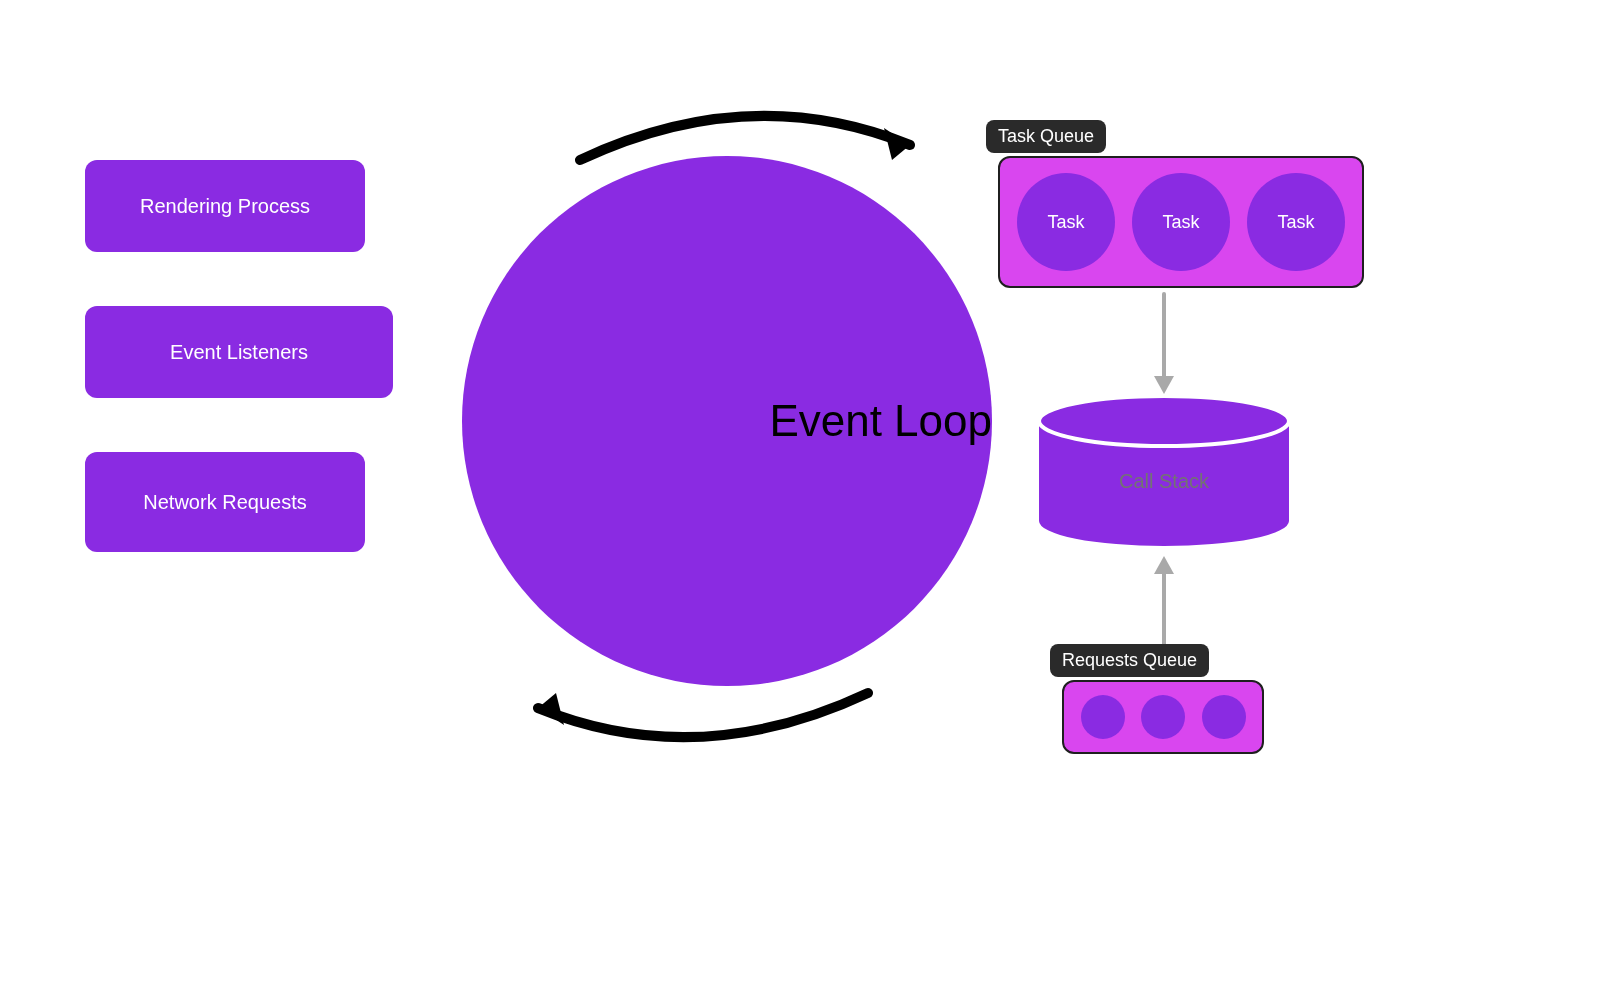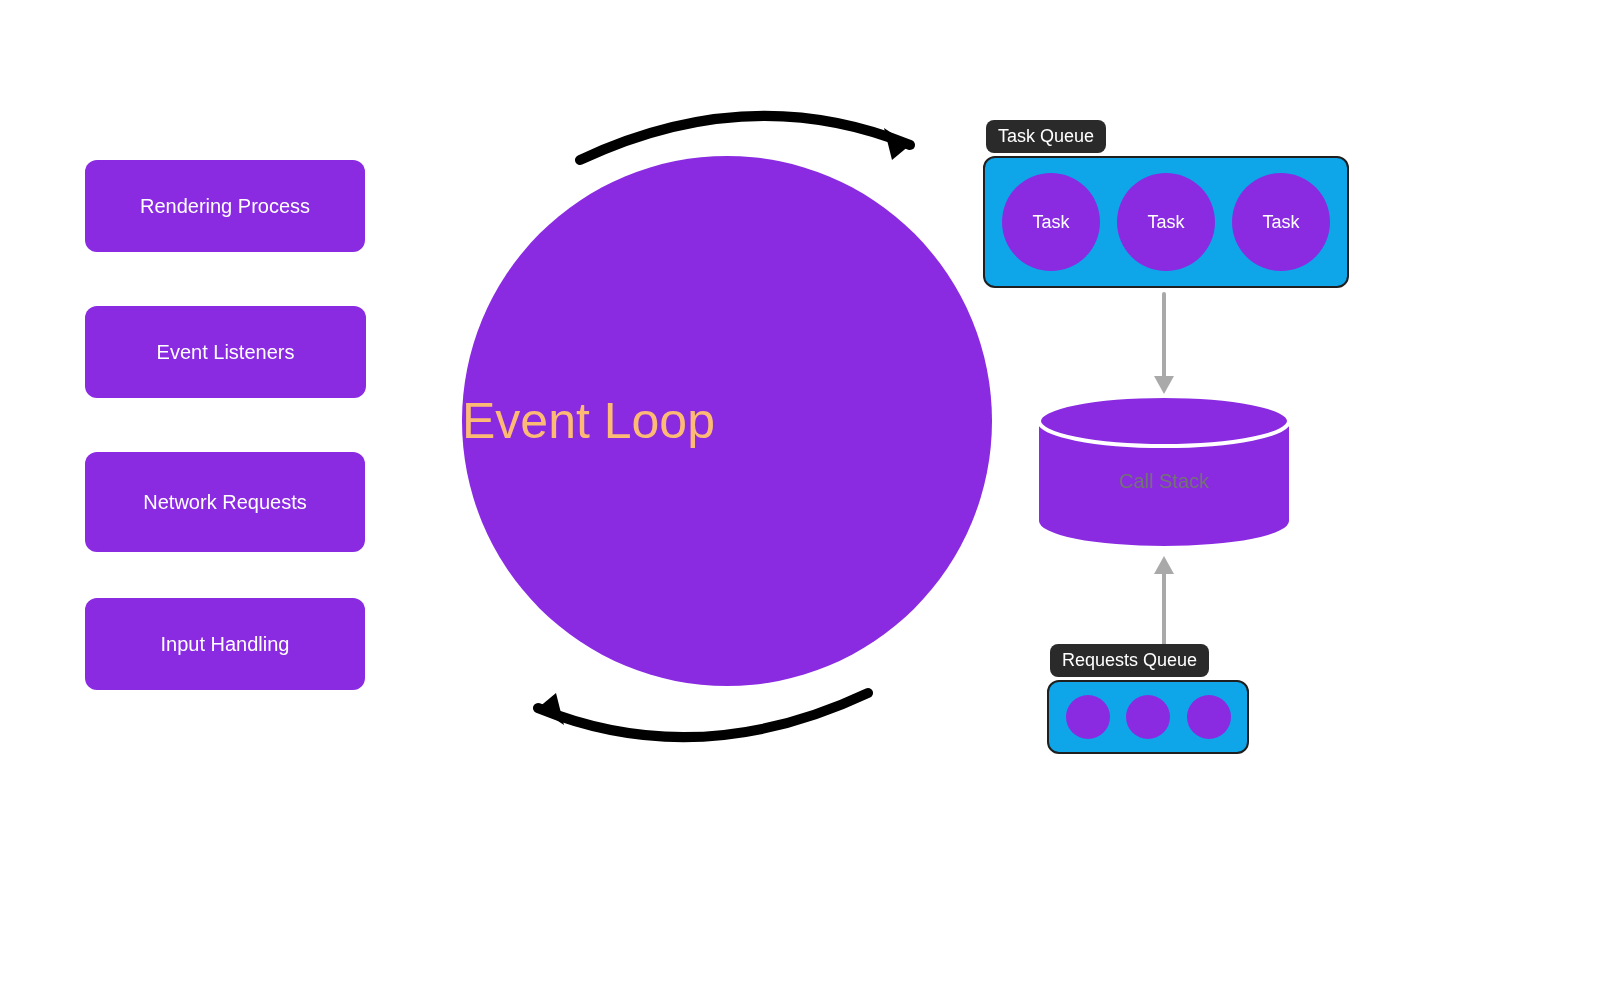--- a/index.html
+++ b/index.html
@@ -27,33 +27,34 @@
   font-size: 20px;
 }
 .purple-box {
   background: #8A2BE2;
 }
 .event-loop {
   position: absolute;
   border-radius: 50%;
   background: #8A2BE2;
   display: flex;
-  justify-content: flex-start;
+  justify-content: flex-end;
   align-items: center;
-  color: #fdba74;
-  font-size: 50px;
+  color: #000000;
+  font-size: 44px;
 }
 .queue-container {
   position: absolute;
-  background: #0ea5e9;
+  background: #d946ef;
   border: 2px solid #1f1f1f;
   border-radius: 12px;
   display: flex;
   justify-content: space-evenly;
   align-items: center;
+  margin-left: 15px;
 }
 .queue-label {
   position: absolute;
   background: #2A2A2A;
   color: #fff;
   font-size: 18px;
   padding: 6px 12px;
   border-radius: 8px;
 }
 .task-circle {
@@ -81,28 +82,25 @@
 }
 </style>
 </head>
 <body>
 
 <div class="canvas">
 
   <div class="box purple-box" style="left:85px; top:160px; width:280px; height:92px;">
     <span>Rendering Process</span>
   </div>
-  <div class="box purple-box" style="left:85px; top:306px; width:281px; height:92px;">
+  <div class="box purple-box" style="left:85px; top:306px; width:308px; height:92px;">
     <span>Event Listeners</span>
   </div>
   <div class="box purple-box" style="left:85px; top:452px; width:280px; height:100px;">
     <span>Network Requests</span>
-  </div>
-  <div class="box purple-box" style="left:85px; top:598px; width:280px; height:92px;">
-    <span>Input Handling</span>
   </div>
 
   <div class="event-loop" style="left:462px; top:156px; width:530px; height:530px;">
     <span>Event Loop</span>
   </div>
 
   <svg style="position:absolute; left:560px; top:90px; width:380px; height:100px;" viewBox="0 0 380 100">
     <path d="M20 70 Q190 -10 350 55" stroke="#000" stroke-width="10" fill="none" stroke-linecap="round"></path>
     <polygon points="350,55 324,38 332,70" fill="#000"></polygon>
   </svg>

